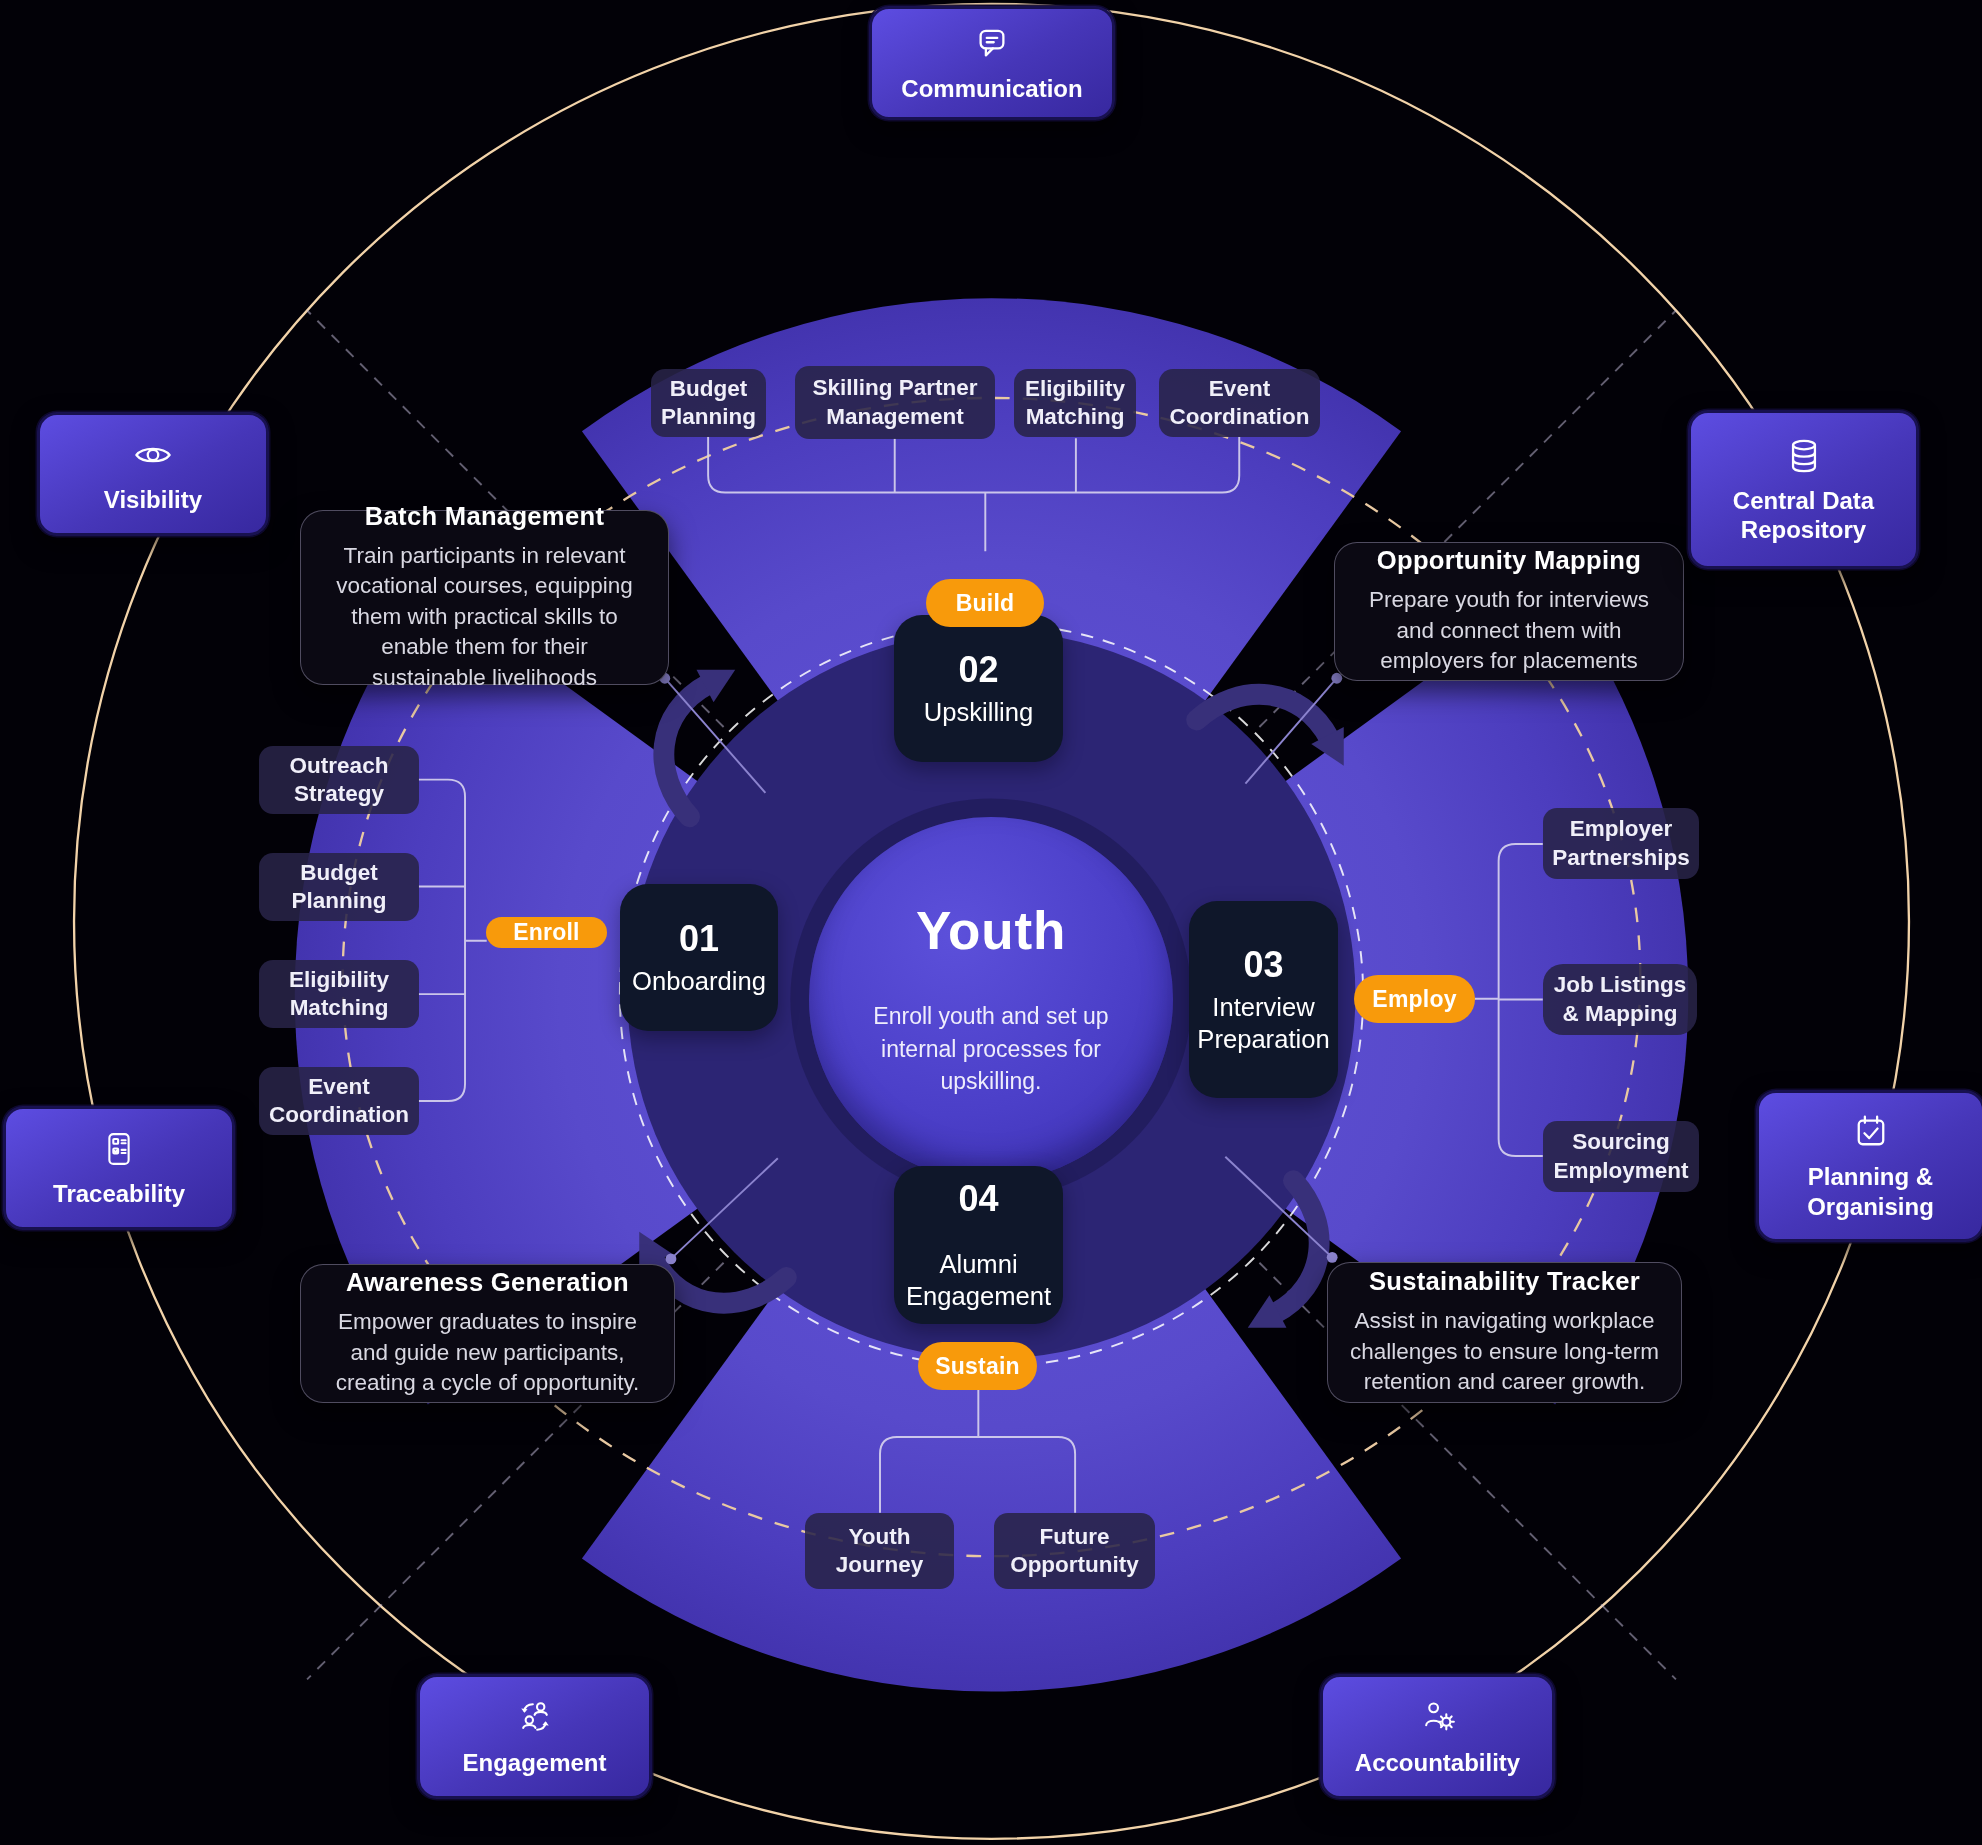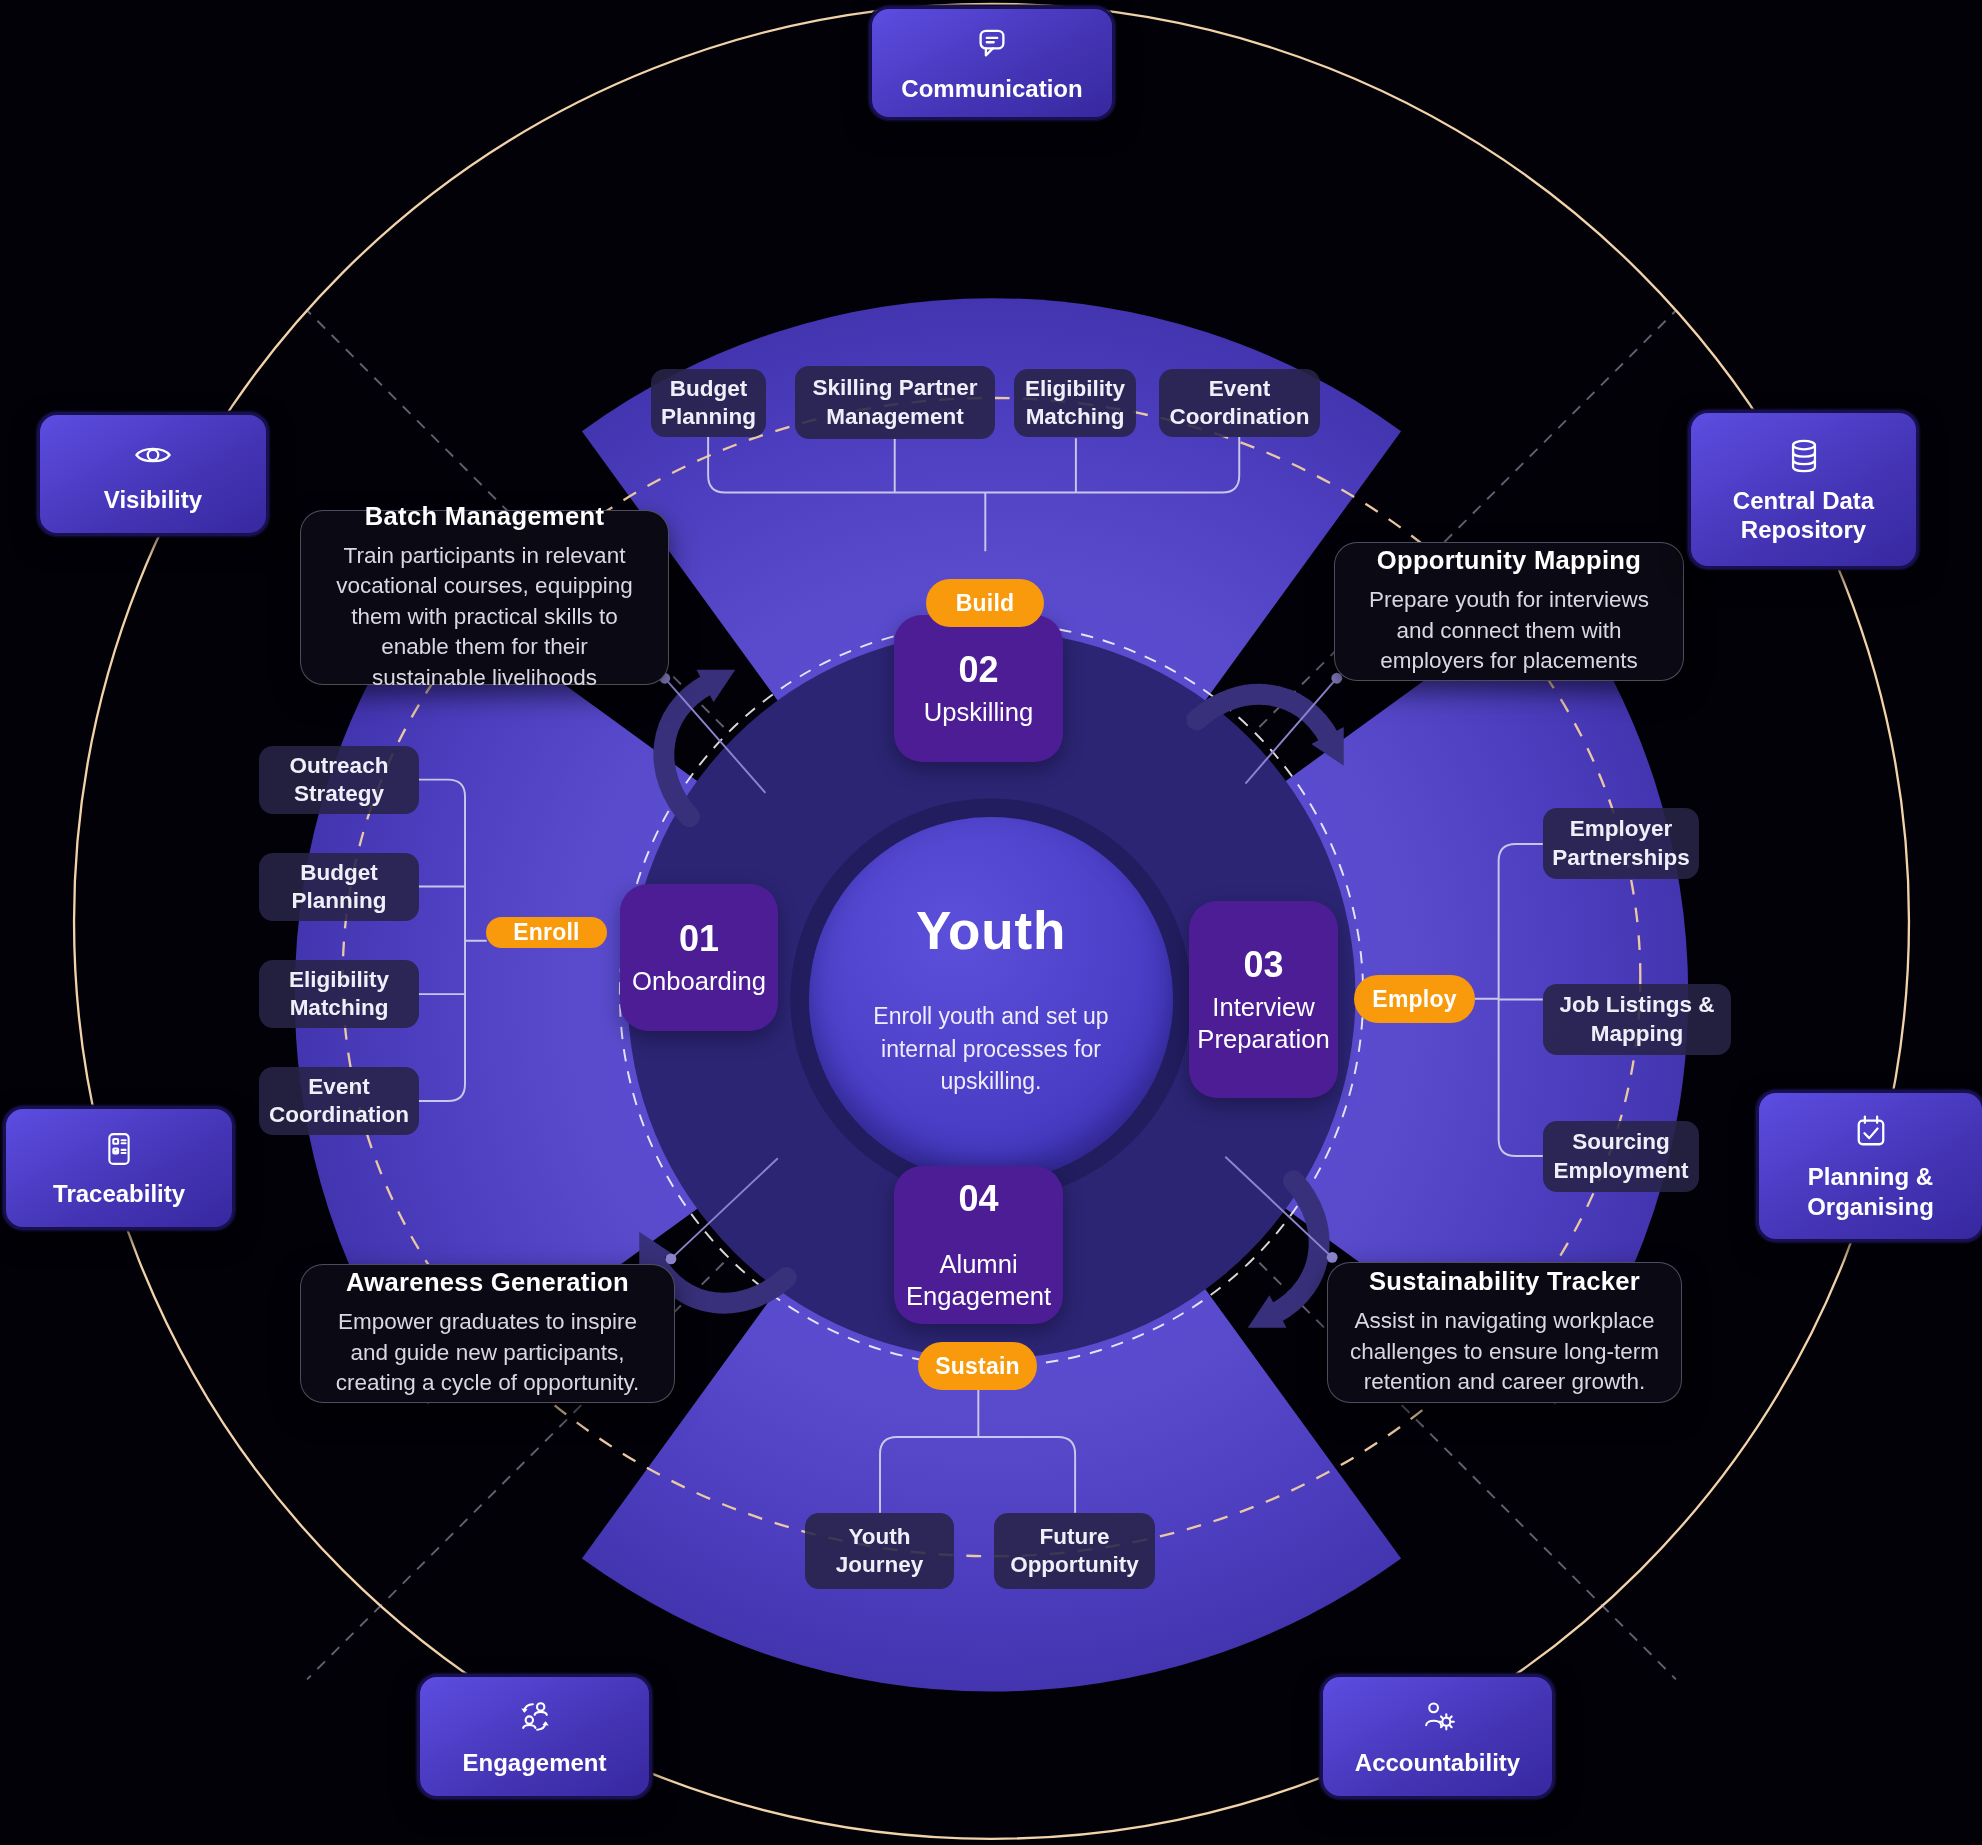--- a/index.html
+++ b/index.html
@@ -15,21 +15,21 @@
     position:absolute;left:809px;top:817px;width:364px;height:364px;border-radius:50%;
     background:radial-gradient(circle at 40% 32%,#5C50DA 0%,#4B3FC8 55%,#3A2EAF 100%);
     display:flex;flex-direction:column;align-items:center;justify-content:center;text-align:center;color:#fff;
     box-shadow:0 0 0 18.6px rgba(18,14,58,0.35), inset 0 -15.5px 29px rgba(10,6,50,0.35);
   }
   .center-circle .t{font-size:53px;font-weight:700;letter-spacing:0.8px;}
   .center-circle .d{font-size:23px;font-weight:400;width:260px;line-height:1.42;margin-top:39px;color:#EFEDFC;}
   
   .card{
     position:absolute;display:flex;flex-direction:column;align-items:center;justify-content:center;
-    background:#4c1d95;border-radius:28px;color:#fff;text-align:center;
+    background:#0f172a;border-radius:28px;color:#fff;text-align:center;
     box-shadow:0 7.7px 20px rgba(5,3,20,0.35);
   }
   .card .num{font-size:36px;font-weight:700;}
   .card .lbl{font-size:25.6px;font-weight:500;line-height:1.24;margin-top:6.2px;}
   
   .pill{
     position:absolute;display:flex;align-items:center;justify-content:center;
     background:#F89A0B;border-radius:26px;color:#fff;font-size:23px;font-weight:600;letter-spacing:0.2px;
   }
   
@@ -163,21 +163,21 @@
   <div class="item" style="left:795px;top:366px;width:200px;height:73px;">Skilling Partner Management</div>
   <div class="item" style="left:1014px;top:369px;width:122px;height:68px;">Eligibility Matching</div>
   <div class="item" style="left:1159px;top:369px;width:161px;height:68px;">Event Coordination</div>
 
   <div class="item" style="left:259px;top:746px;width:160px;height:68px;">Outreach Strategy</div>
   <div class="item" style="left:259px;top:853px;width:160px;height:68px;">Budget Planning</div>
   <div class="item" style="left:259px;top:960px;width:160px;height:68px;">Eligibility Matching</div>
   <div class="item" style="left:259px;top:1067px;width:160px;height:68px;">Event Coordination</div>
 
   <div class="item" style="left:1543px;top:808px;width:156px;height:71px;">Employer Partnerships</div>
-  <div class="item" style="left:1543px;top:984px;width:188px;height:71px;">Job Listings &amp; Mapping</div>
+  <div class="item" style="left:1543px;top:964px;width:154px;height:71px;border-radius:20px;">Job Listings &amp; Mapping</div>
   <div class="item" style="left:1543px;top:1121px;width:156px;height:71px;">Sourcing Employment</div>
 
   <div class="item" style="left:805px;top:1513px;width:149px;height:76px;">Youth Journey</div>
   <div class="item" style="left:994px;top:1513px;width:161px;height:76px;">Future Opportunity</div>
 
   <div class="callout" style="left:300px;top:510px;width:369px;height:175px;">
     <div class="ct">Batch Management</div>
     <div class="cb">Train participants in relevant vocational courses, equipping them with practical skills to enable them for their sustainable livelihoods</div>
   </div>
   <div class="callout" style="left:1334px;top:542px;width:350px;height:139px;">

